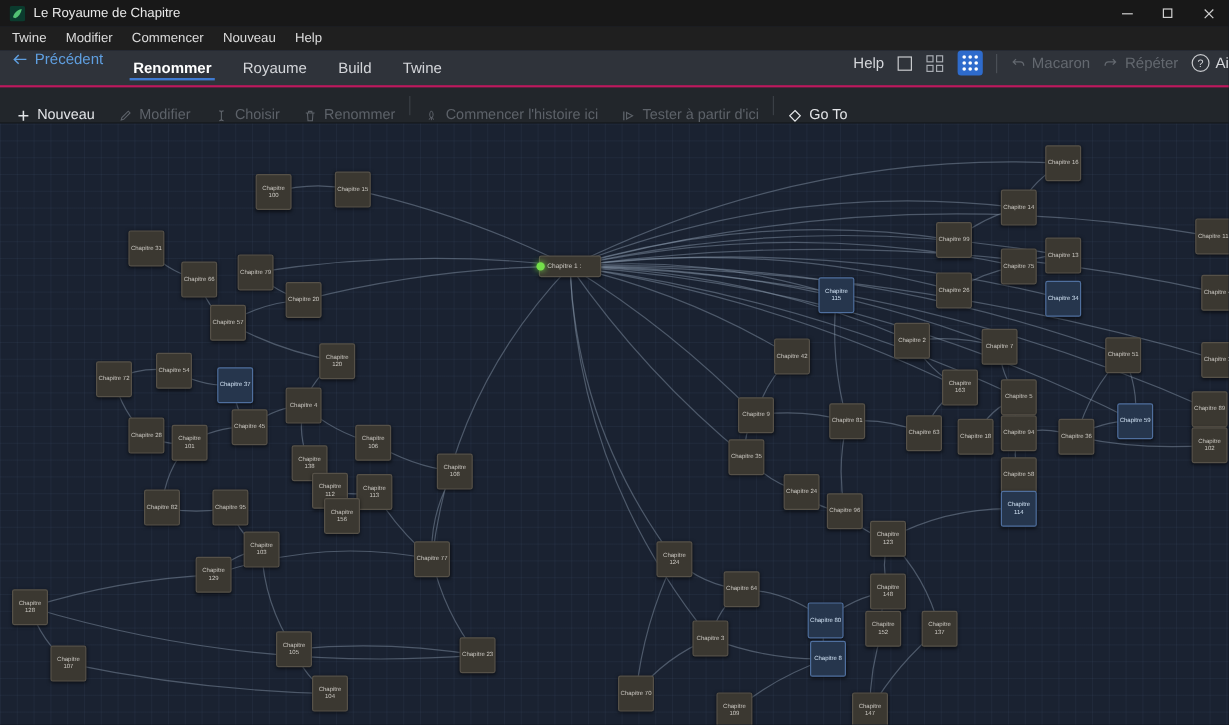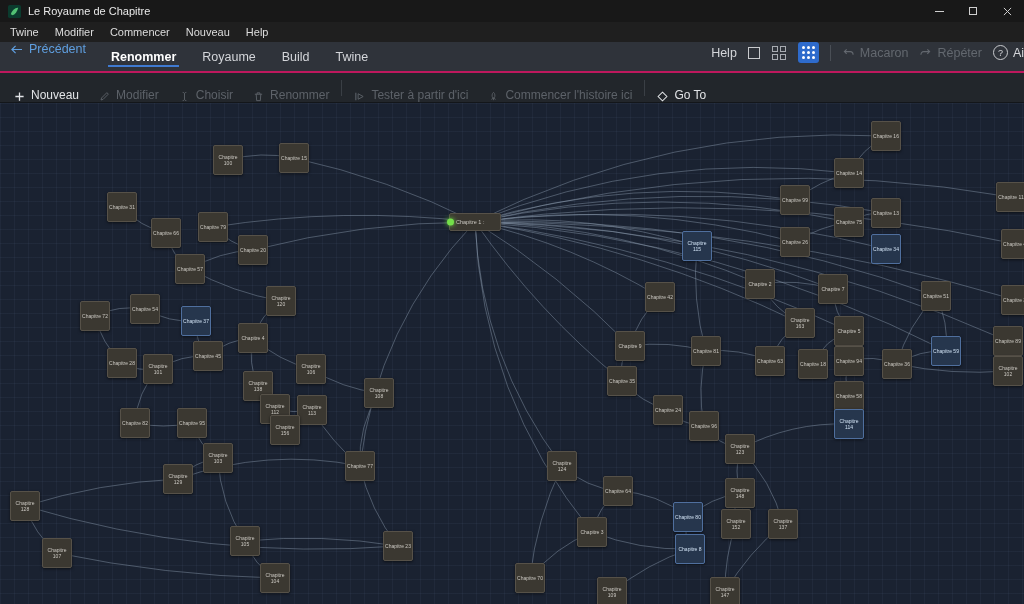--- a/index.html
+++ b/index.html
@@ -190,33 +190,33 @@
           <svg width="11" height="11" viewBox="0 0 12 12">
             <path d="M2 3.5 H10 M4.5 3.5 V2 H7.5 V3.5 M3.5 3.5 L4 10.5 H8 L8.5 3.5" stroke="currentColor" stroke-width="1" fill="none"></path>
           </svg>
         </span>
         <span>Renommer</span>
       </div>
       <div class="tb-sep"></div>
       <div class="tb-btn disabled">
         <span class="tb-icon">
           <svg width="11" height="11" viewBox="0 0 12 12">
+            <path d="M6 1.5 C7.8 3 8 5.5 6.8 7.5 H5.2 C4 5.5 4.2 3 6 1.5 Z M5.2 7.5 L4 9.5 M6.8 7.5 L8 9.5 M6 7.5 V10" stroke="currentColor" stroke-width="0.9" fill="none"></path>
+          </svg>
+        </span>
+        <span>Commencer l'histoire ici</span>
+      </div>
+      <div class="tb-btn disabled">
+        <span class="tb-icon">
+          <svg width="11" height="11" viewBox="0 0 12 12">
             <path d="M2 2 V10" stroke="currentColor" stroke-width="1.2" fill="none"></path>
             <path d="M4.5 3 L10 6 L4.5 9 Z" stroke="currentColor" stroke-width="1" fill="none"></path>
           </svg>
         </span>
         <span>Tester à partir d'ici</span>
-      </div>
-      <div class="tb-btn disabled">
-        <span class="tb-icon">
-          <svg width="11" height="11" viewBox="0 0 12 12">
-            <path d="M6 1.5 C7.8 3 8 5.5 6.8 7.5 H5.2 C4 5.5 4.2 3 6 1.5 Z M5.2 7.5 L4 9.5 M6.8 7.5 L8 9.5 M6 7.5 V10" stroke="currentColor" stroke-width="0.9" fill="none"></path>
-          </svg>
-        </span>
-        <span>Commencer l'histoire ici</span>
       </div>
       <div class="tb-sep"></div>
       <div class="tb-btn">
         <span class="tb-icon">
           <svg width="11" height="11" viewBox="0 0 12 12">
             <path d="M6 1.2 L10.8 6 L6 10.8 L1.2 6 Z" stroke="currentColor" stroke-width="1.1" fill="none"></path>
           </svg>
         </span>
         <span>Go To</span>
       </div>

